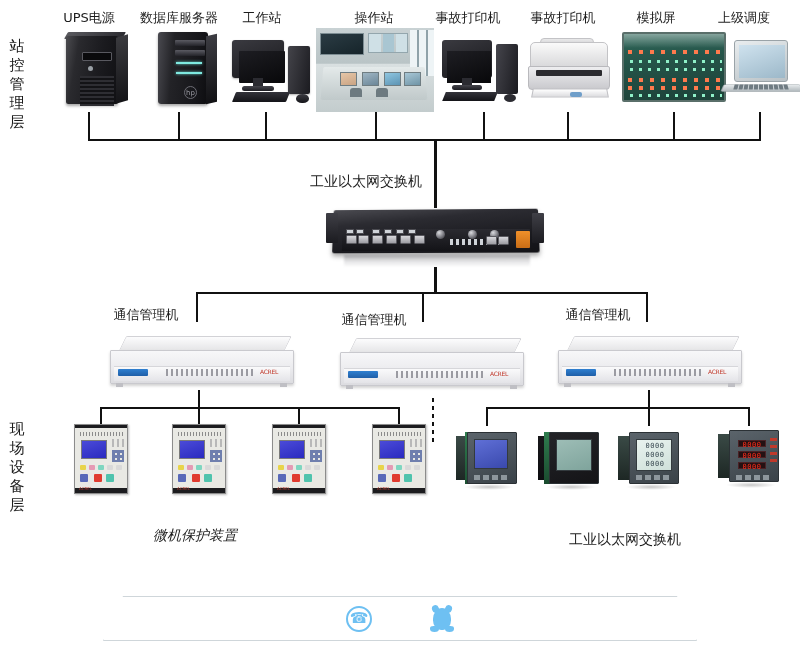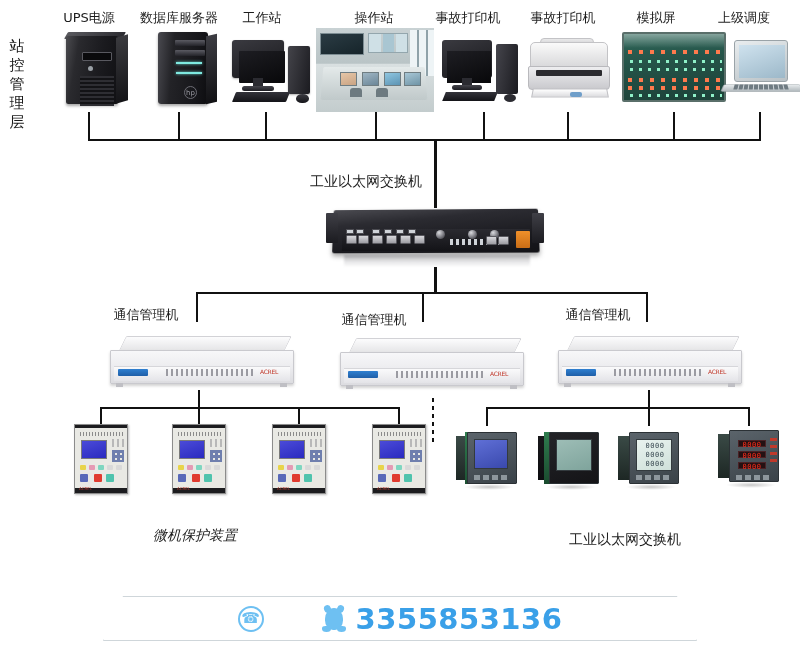--- a/index.html
+++ b/index.html
@@ -480,20 +480,23 @@
   .qq-icon .qq-foot-l { left:0px; }
   .qq-icon .qq-foot-r { left:15px; }
 </style>
 </head>
 <body>
 
 <div id="page">
 
   <div class="layer-label" style="top:29px;margin-top:8px;">
     <span>站控管理层</span>
+  </div>
+  <div class="layer-label" style="top:420px;">
+    <span>现场设备层</span>
   </div>
 
   <div class="dev-label" style="left:53px;  top:9px;  width:72px;">UPS电源</div>
   <div class="dev-label" style="left:133px; top:9px;  width:92px;">数据库服务器</div>
   <div class="dev-label" style="left:232px; top:9px;  width:60px;">工作站</div>
   <div class="dev-label" style="left:344px; top:9px;  width:60px;">操作站</div>
   <div class="dev-label" style="left:432px; top:9px;  width:72px;">事故打印机</div>
   <div class="dev-label" style="left:520px; top:9px;  width:86px;">事故打印机</div>
   <div class="dev-label" style="left:626px; top:9px;  width:60px;">模拟屏</div>
   <div class="dev-label" style="left:708px; top:9px;  width:72px;">上级调度</div>
@@ -844,17 +847,16 @@
       <div class="phone-icon">☎</div>
     </div>
     <div class="contact">
       <div class="qq-icon">
         <div class="qq-ear-l"></div>
         <div class="qq-ear-r"></div>
         <div class="qq-body"></div>
         <div class="qq-foot-l"></div>
         <div class="qq-foot-r"></div>
       </div>
-      <div class="contact-num">3355853136</div>
     </div>
   </div>
 
 </div>
 
 </body></html>

